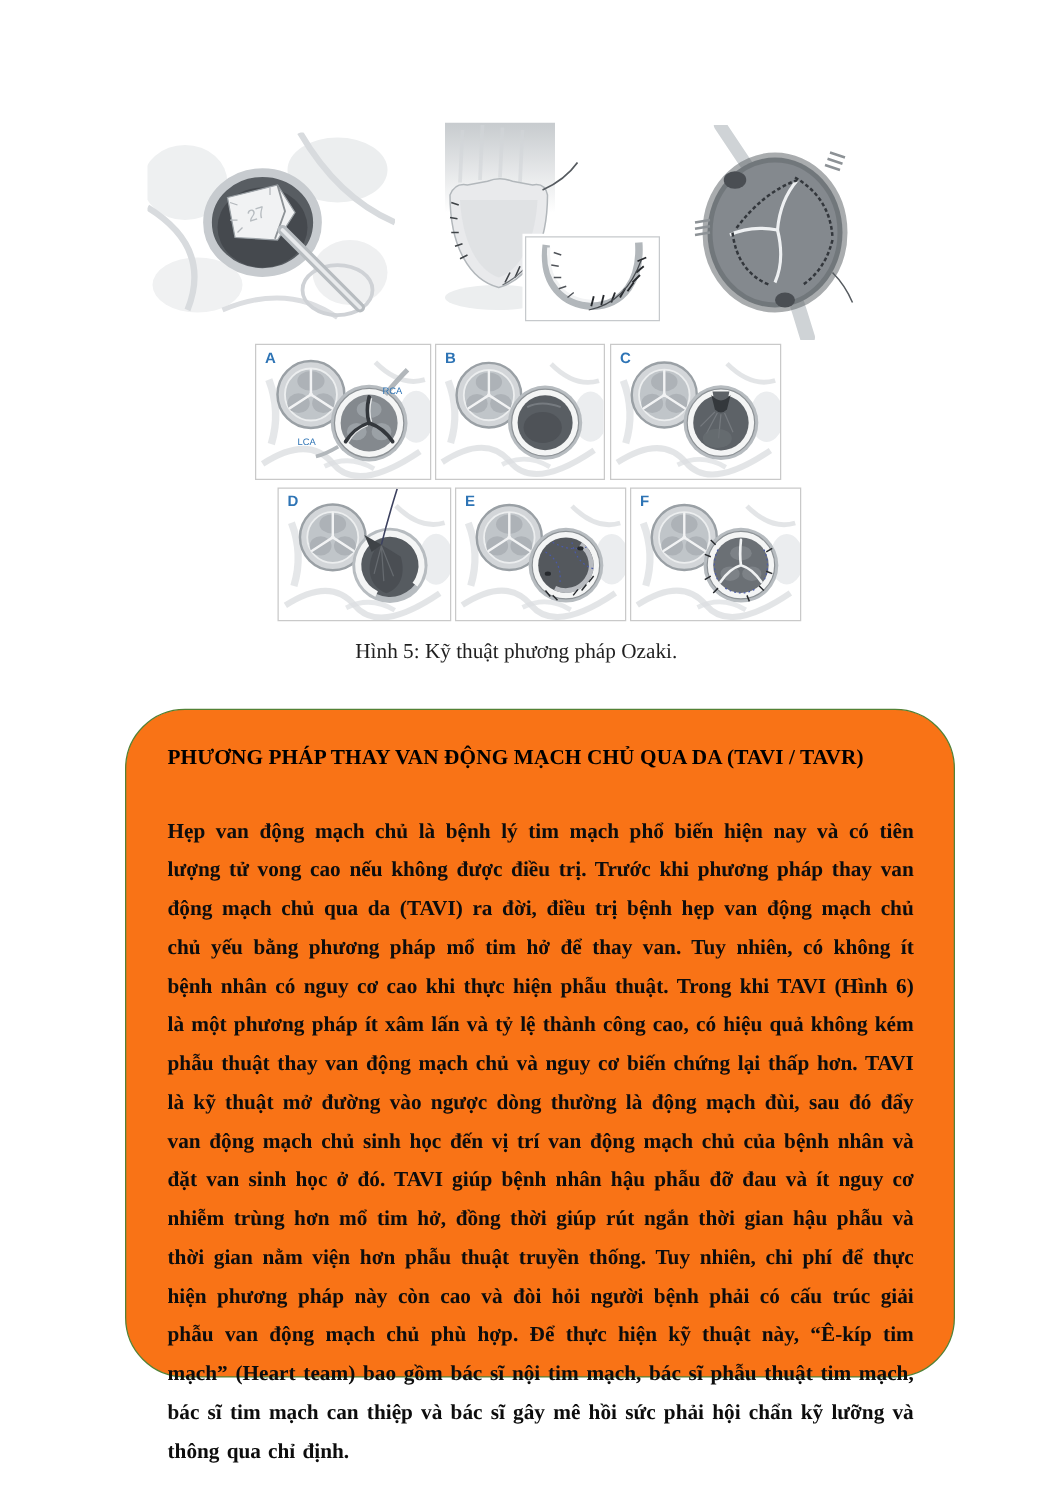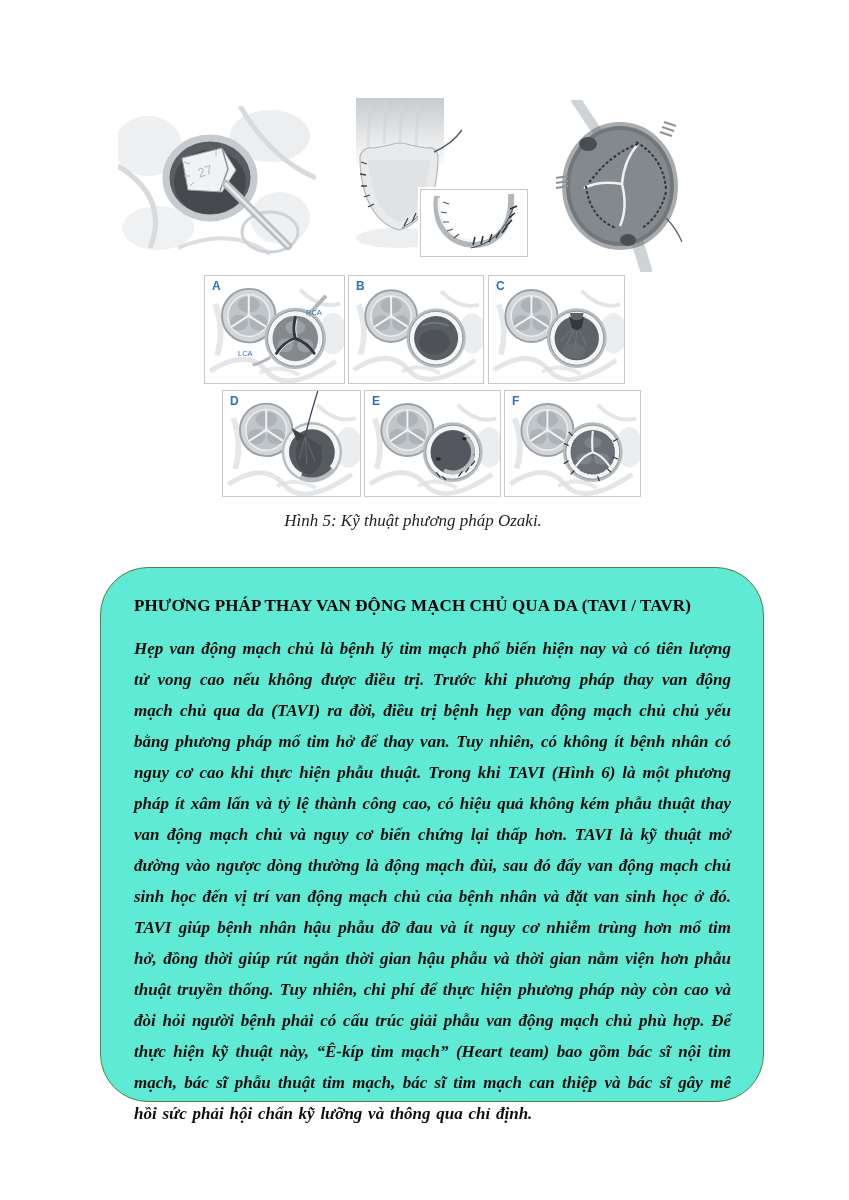--- a/index.html
+++ b/index.html
@@ -11,28 +11,28 @@
   .panel svg{position:absolute;left:0;top:0;width:100%;height:100%;}
   .plabel{position:absolute;left:7px;top:3px;font-family:"Liberation Sans","DejaVu Sans",sans-serif;
           font-weight:bold;font-size:12px;color:#2e74b5;z-index:3;}
   .ann{position:absolute;font-family:"Liberation Sans","DejaVu Sans",sans-serif;
        font-size:7.5px;font-weight:normal;color:#2e74b5;z-index:3;}
   
   .inset{position:absolute;background:#ffffff;border:1px solid #c6c9cc;box-sizing:border-box;
          box-shadow:0 0 0 2px #ffffff;}
   
   .caption{position:absolute;left:0;top:511px;width:826px;text-align:center;
-           font-style:italic;font-size:17px;color:#1f1f1f;}
+           font-size:17px;color:#1f1f1f;}
   
   .info-box{position:absolute;left:100px;top:567px;width:664px;height:535px;
-            background:#5eead4;border:1.5px solid #538135;border-radius:48px;
+            background:#f97316;border:1.5px solid #538135;border-radius:48px;
             box-sizing:border-box;padding:27px 32px 0 33px;}
   .box-title{font-weight:bold;font-size:17px;line-height:22px;color:#000000;
              white-space:nowrap;letter-spacing:0.1px;}
-  .box-body{margin-top:16px;font-weight:bold;font-style:italic;font-size:17px;
+  .box-body{margin-top:32px;font-weight:bold;font-size:17px;
             line-height:31px;color:#0d0d0d;text-align:justify;word-spacing:1.5px;}
 </style>
 </head>
 <body>
 
 <div class="page">
 
   <svg width="0" height="0" style="position:absolute">
     <defs>
       <linearGradient id="gradTop" x1="0" y1="0" x2="0" y2="1">

